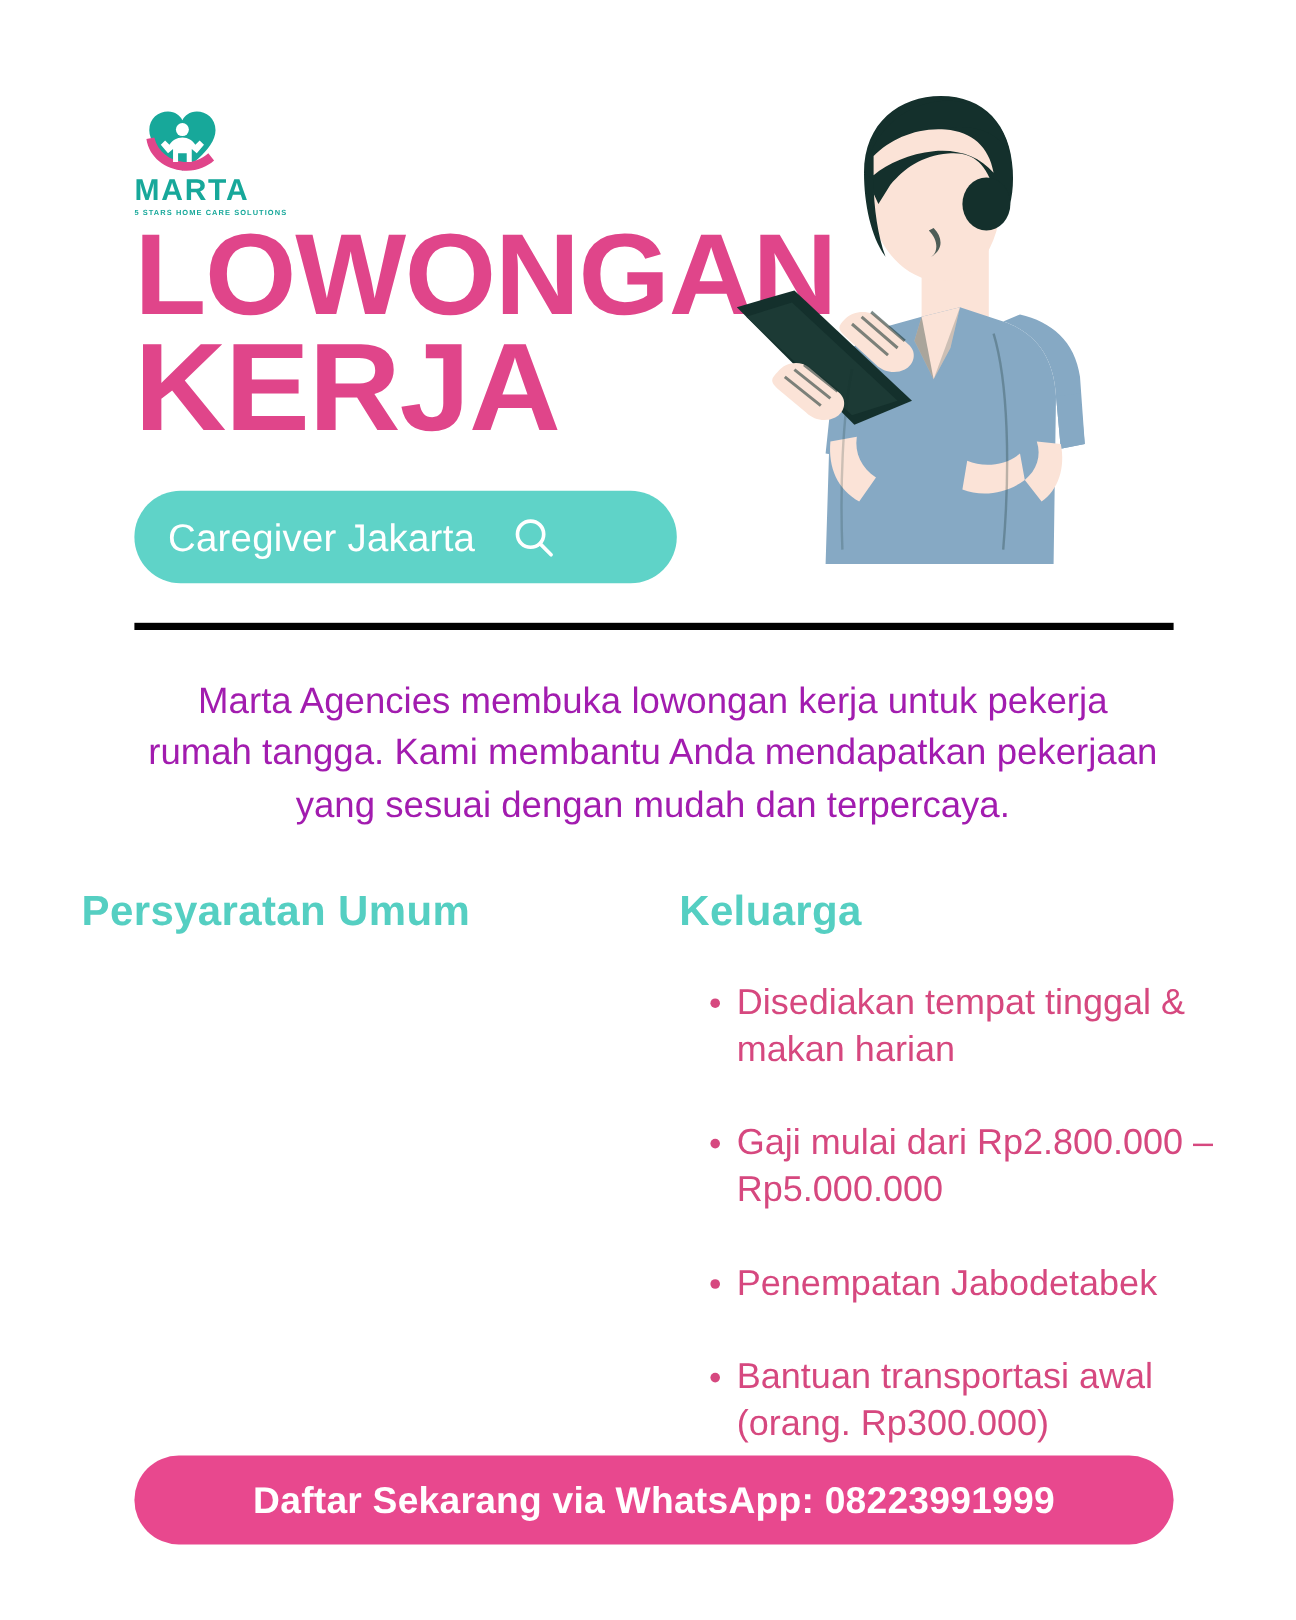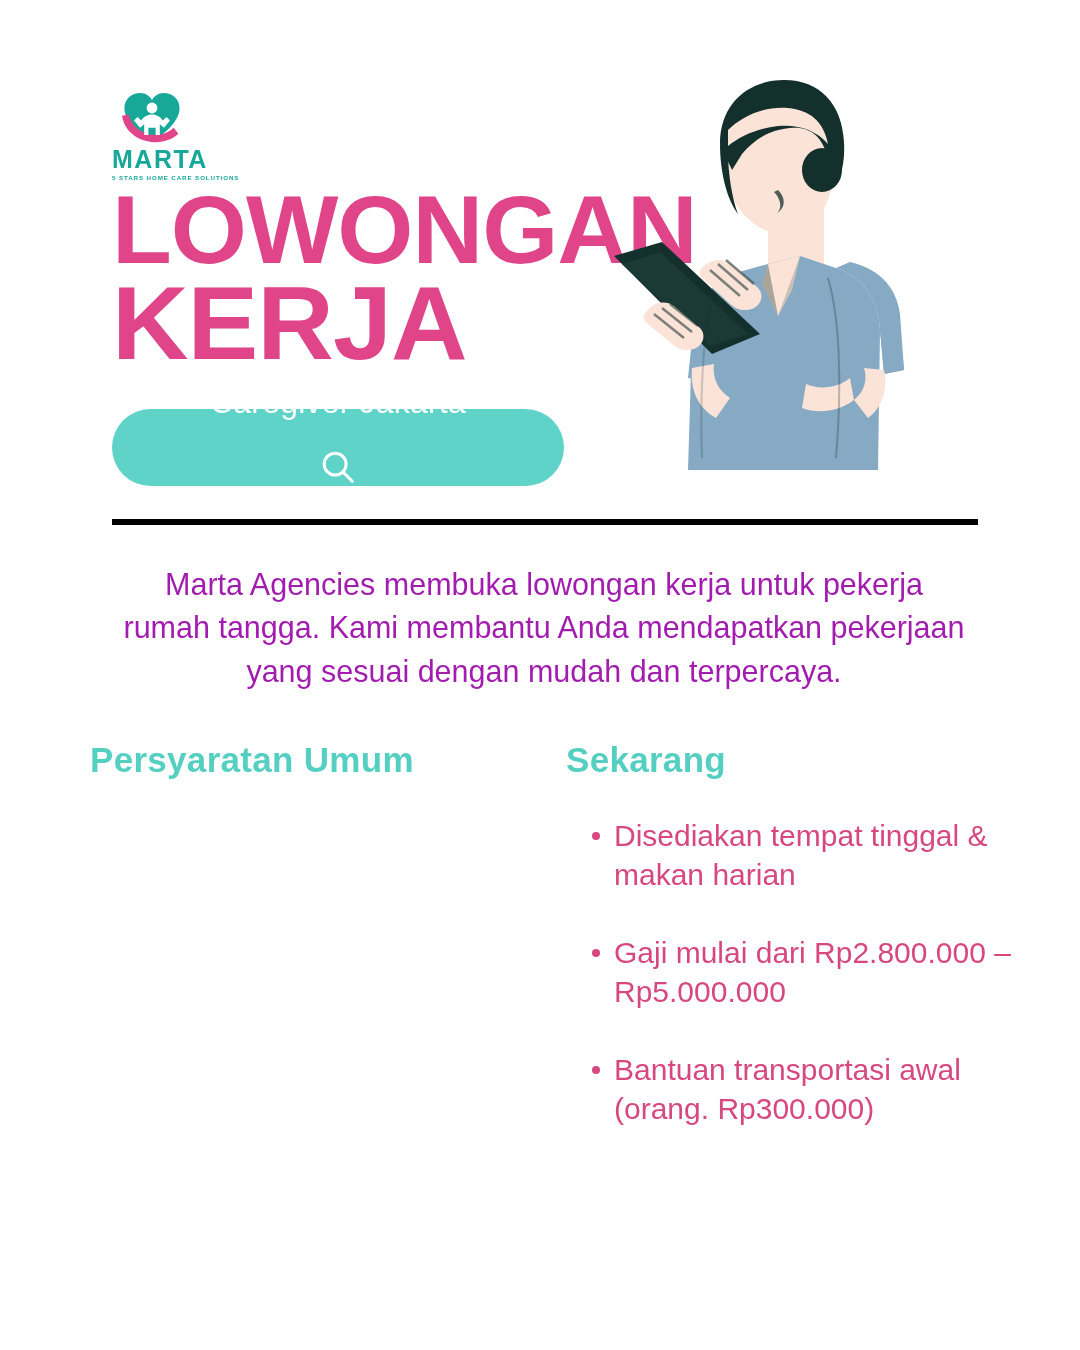--- a/index.html
+++ b/index.html
@@ -83,24 +83,23 @@
   .search-pill {
     position: absolute;
     left: 112px;
     top: 409px;
     width: 452px;
     height: 77px;
     background: #5fd3c8;
     border-radius: 40px;
     display: flex;
     align-items: center;
-    justify-content: flex-end;
+    justify-content: flex-start;
     gap: 30px;
     padding: 0 28px;
-    flex-direction: column;
   }
   .search-text {
     font-family: "Liberation Sans", sans-serif;
     font-size: 32px;
     font-weight: normal;
     color: #ffffff;
     letter-spacing: 0.2px;
     line-height: 1;
   }
   .search-icon { width: 38px; height: 38px; flex: 0 0 auto; display: block; }
@@ -140,21 +139,21 @@
 
   
   .columns {
     position: absolute;
     left: 0;
     top: 742px;
     width: 1080px;
     display: flex;
     align-items: flex-start;
   }
-  .col-left  { width: 560px; padding-left: 90px; }
+  .col-left  { width: 560px; padding-left: 68px; }
   .col-right { width: 460px; padding-left: 0px; }
 
   .col-title {
     font-family: "Liberation Sans Narrow", "Liberation Sans", sans-serif;
     font-weight: bold;
     font-size: 35px;
     color: #55cfc2;
     letter-spacing: 0.3px;
     line-height: 1;
     margin-bottom: 14px;
@@ -283,24 +282,28 @@
 
   <p class="intro">Marta Agencies membuka lowongan kerja untuk pekerja rumah tangga. Kami membantu Anda mendapatkan pekerjaan yang sesuai dengan mudah dan terpercaya.</p>
 
   <div class="columns">
 
     <div class="col-left">
       <div class="col-title">Persyaratan Umum</div>
     </div>
 
     <div class="col-right">
-      <div class="col-title">Sekarang</div>
+      <div class="col-title">Keluarga</div>
       <ul class="bullets">
         <li>Disediakan tempat tinggal &amp; makan harian</li>
         <li>Gaji mulai dari Rp2.800.000 – Rp5.000.000</li>
+        <li>Penempatan Jabodetabek</li>
         <li>Bantuan transportasi awal (orang. Rp300.000)</li>
       </ul>
     </div>
 
   </div>
 
+  <div class="cta">
+    <span class="cta-label">Daftar Sekarang via WhatsApp: 08223991999</span>
+  </div>
 
 </div>
 
 </body></html>

